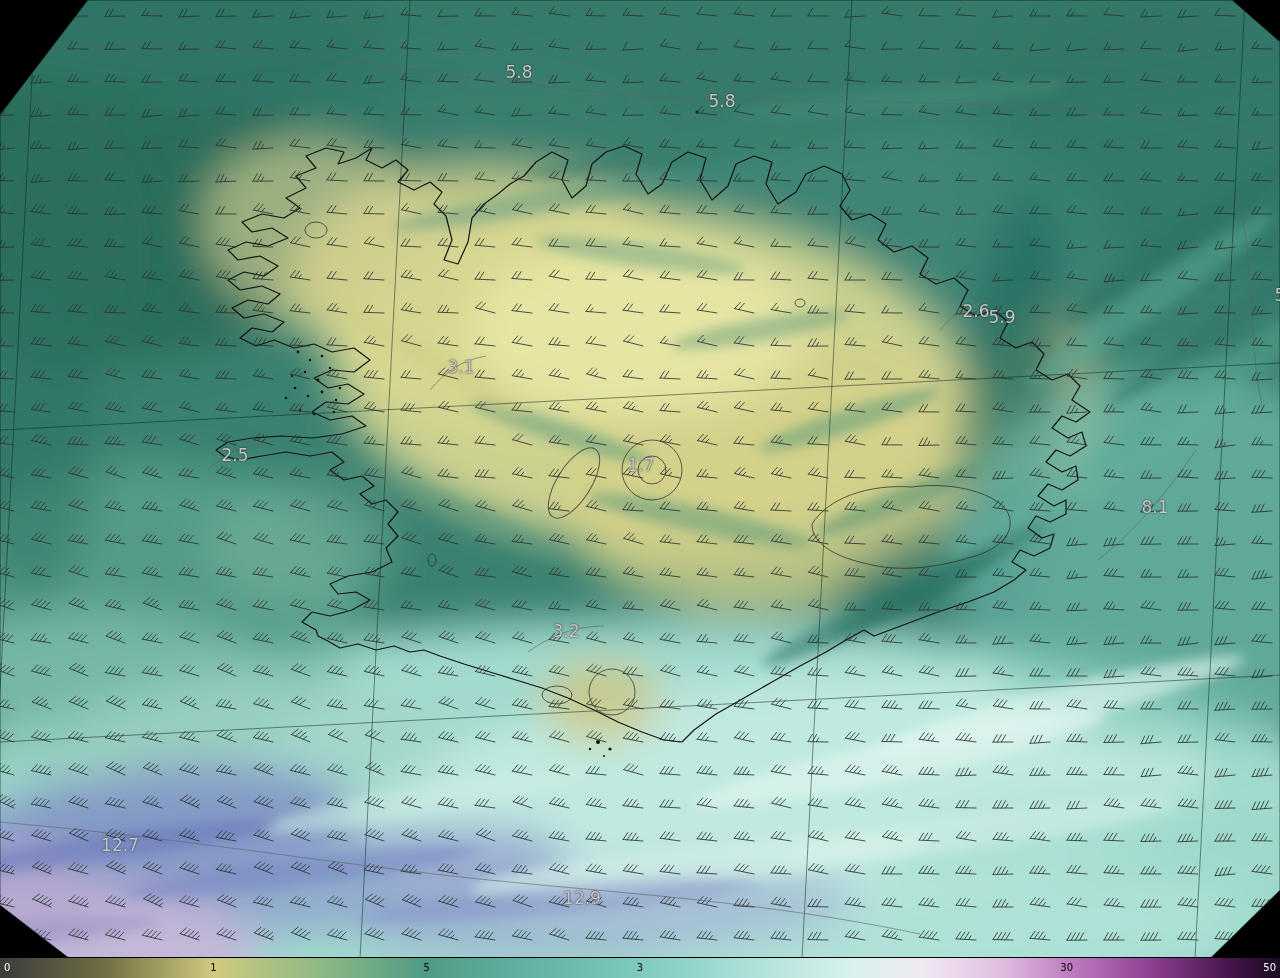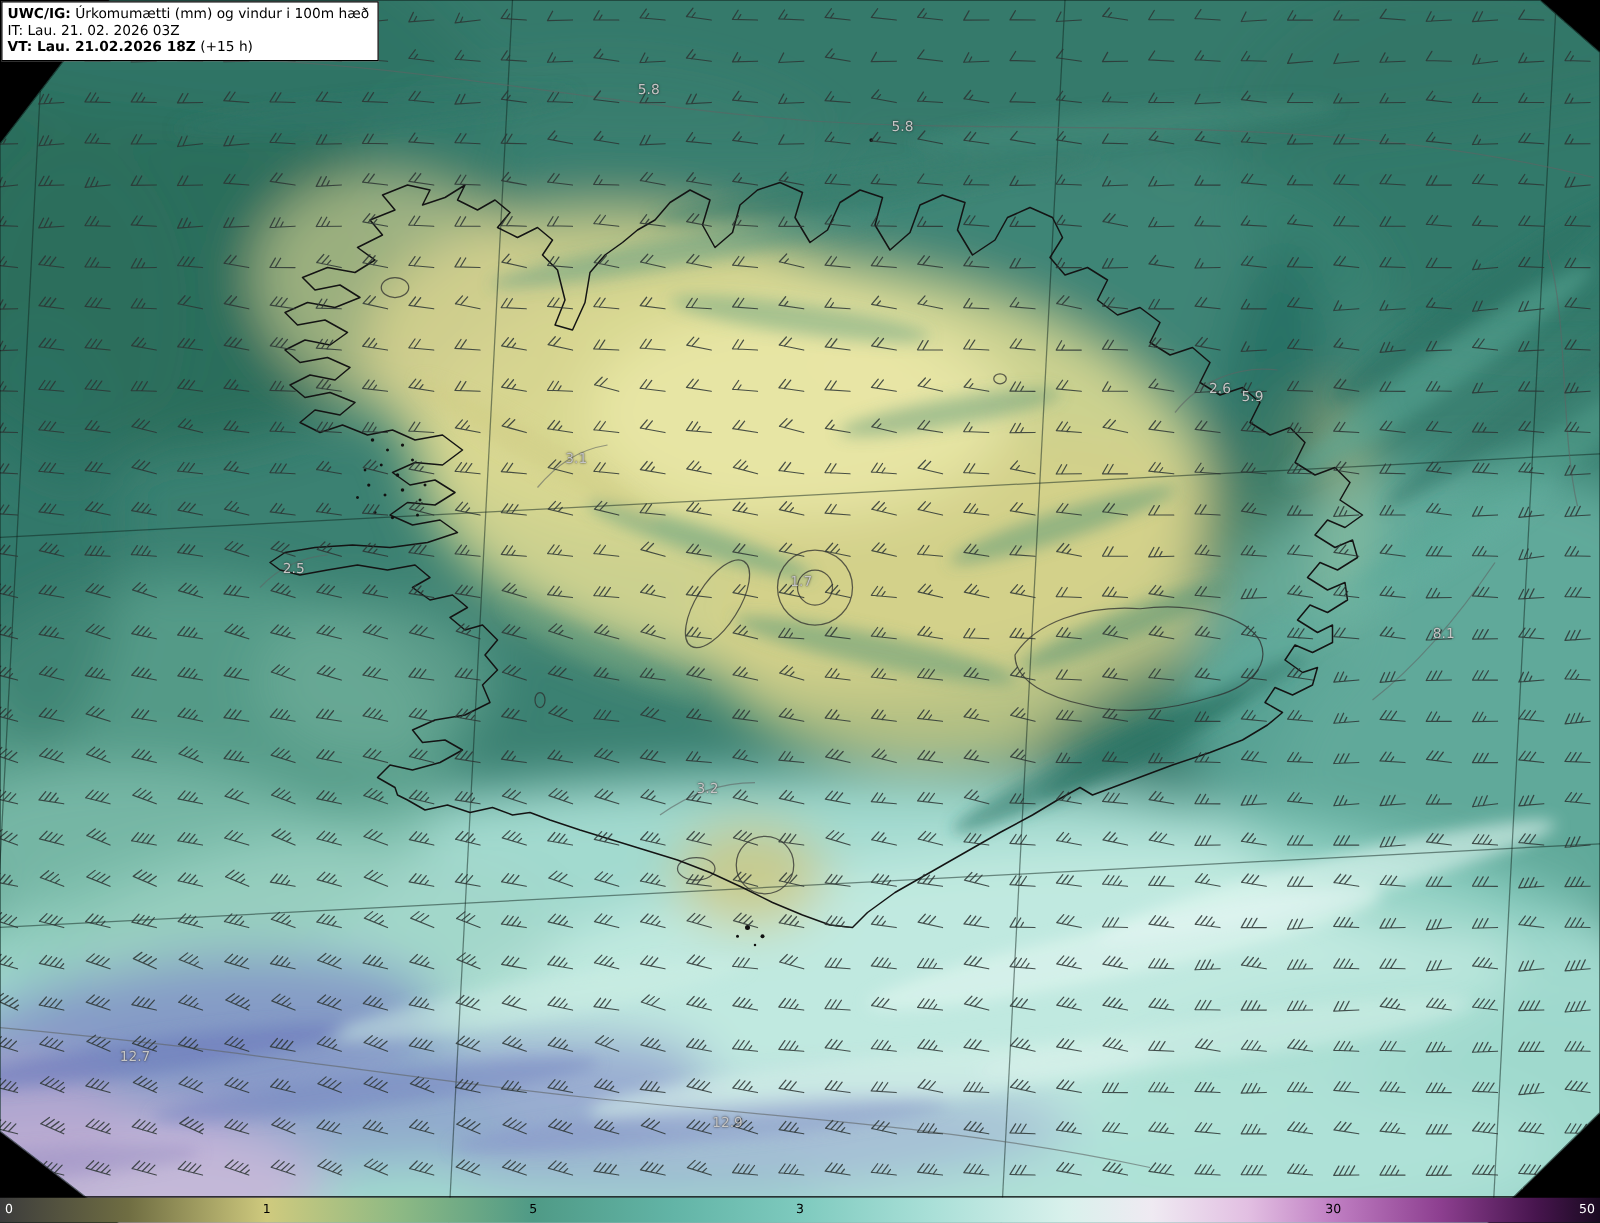--- a/index.html
+++ b/index.html
@@ -11,21 +11,21 @@
   #mapsvg { position:absolute; left:0; top:0; }
   #titlebox {
     position:absolute; left:1px; top:1px; z-index:6;
     background:#fff; border:1px solid #000;
     padding:2px 7px 3px 4px; font-size:11px; line-height:13.5px; color:#000;
     white-space:nowrap;
   }
   #labels { position:absolute; inset:0; z-index:3; pointer-events:none; }
   .clabel {
     position:absolute; transform:translate(-50%,-50%);
-    font-size:11px; color:#c6c6c6;
+    font-size:17px; color:#c6c6c6;
     text-shadow:0 0 2px rgba(35,35,35,.75), 0 0 1px rgba(35,35,35,.6);
   }
   #colorbar {
     position:absolute; left:0; right:0; bottom:0; height:21px; z-index:7;
     border-top:1px solid #000;
   }
   .cbtick {
     position:absolute; top:50%; transform:translate(-50%,-52%);
     font-size:10px; color:#000;
   }
@@ -202,29 +202,24 @@
       <span class="clabel" style="left: 519px; top: 72px;">5.8</span>
       <span class="clabel" style="left: 722px; top: 101px;">5.8</span>
       <span class="clabel" style="left: 1002px; top: 300px; margin-top: 17px;">5.9</span>
       <span class="clabel" style="left: 976px; top: 311px;">2.6</span>
       <span class="clabel" style="left: 1288px; top: 295px;">5.1</span>
       <span class="clabel" style="left: 461px; top: 367px;">3.1</span>
       <span class="clabel" style="left: 235px; top: 455px;">2.5</span>
       <span class="clabel" style="left: 641px; top: 465px;">1.7</span>
       <span class="clabel" style="left: 1155px; top: 507px;">8.1</span>
       <span class="clabel" style="left: 566px; top: 631px;">3.2</span>
-      <span class="clabel" style="left: 108px; top: 845px;">12.7</span>
+      <span class="clabel" style="left: 120px; top: 845px;">12.7</span>
       <span class="clabel" style="left: 582px; top: 898px;">12.9</span>
     </div>
 
-  <div id="titlebox">
-    <div><b>UWC/IG:</b><span> Úrkomumætti (mm) og vindur i 100m hæð</span></div>
-    <div>IT: Lau. 21. 02. 2026 03Z</div>
-    <div><b>VT: Lau. 21.02.2026 18Z</b><span> (+15 h)</span></div>
-  </div>
 
   <div id="colorbar" style="background: linear-gradient(to right, rgb(60, 60, 60) 0%, rgb(111, 109, 66) 8%, rgb(207, 202, 126) 16.7%, rgb(141, 185, 132) 25%, rgb(79, 154, 134) 33.3%, rgb(98, 180, 166) 42%, rgb(126, 202, 190) 50%, rgb(168, 223, 215) 58%, rgb(217, 241, 236) 66.7%, rgb(239, 234, 242) 72%, rgb(226, 191, 226) 78%, rgb(192, 127, 195) 83.3%, rgb(141, 63, 144) 90%, rgb(71, 21, 78) 96%, rgb(25, 10, 32) 100%);">
       <span class="cbtick first" style="left: 4px;">0</span>
       <span class="cbtick" style="left: 16.6667%;">1</span>
       <span class="cbtick" style="left: 33.3333%;">5</span>
       <span class="cbtick" style="left: 50%;">3</span>
       <span class="cbtick" style="left: 66.6667%; margin-top: 36px;">15</span>
       <span class="cbtick" style="left: 83.3333%;">30</span>
       <span class="cbtick last" style="left: calc(100% - 4px);">50</span>
     </div>

